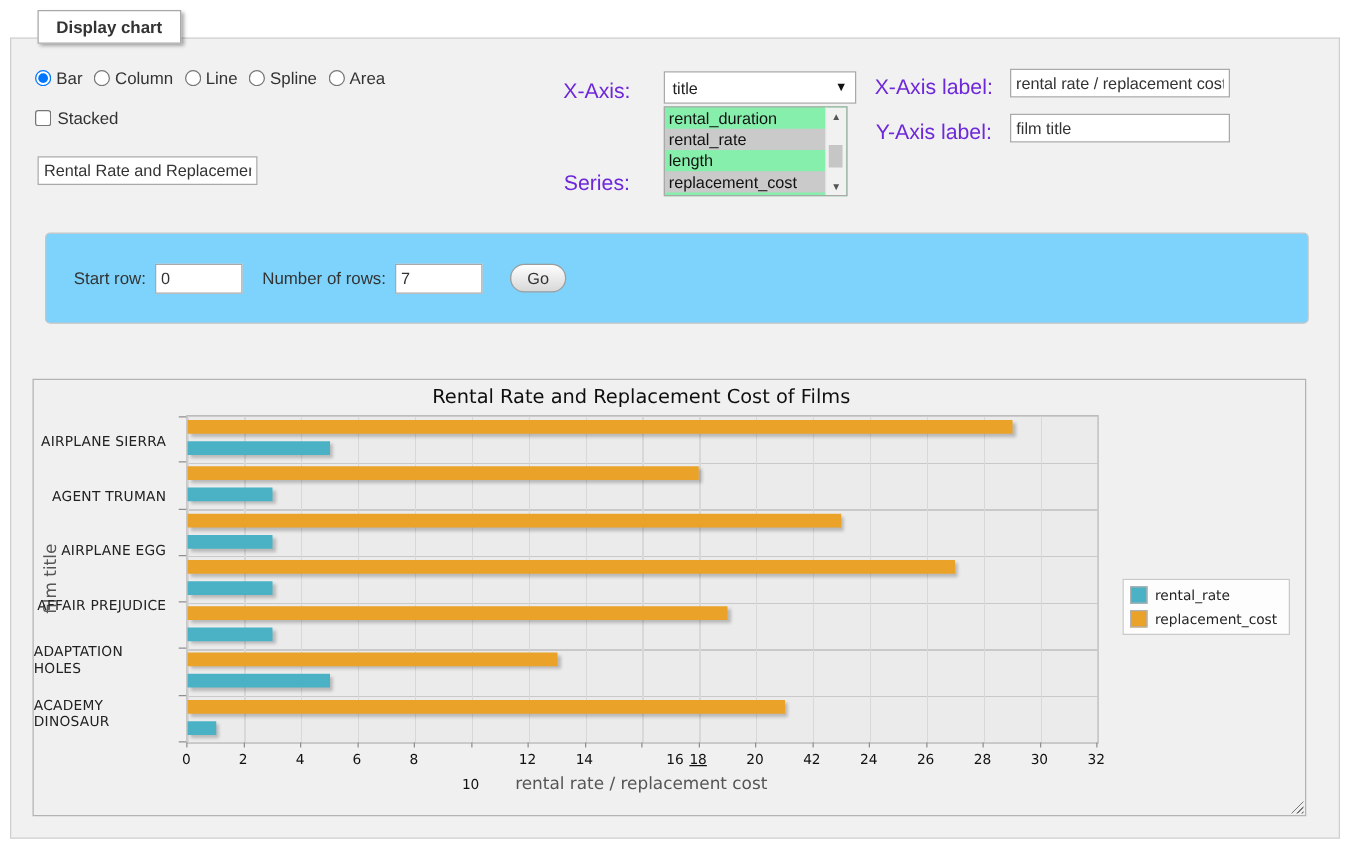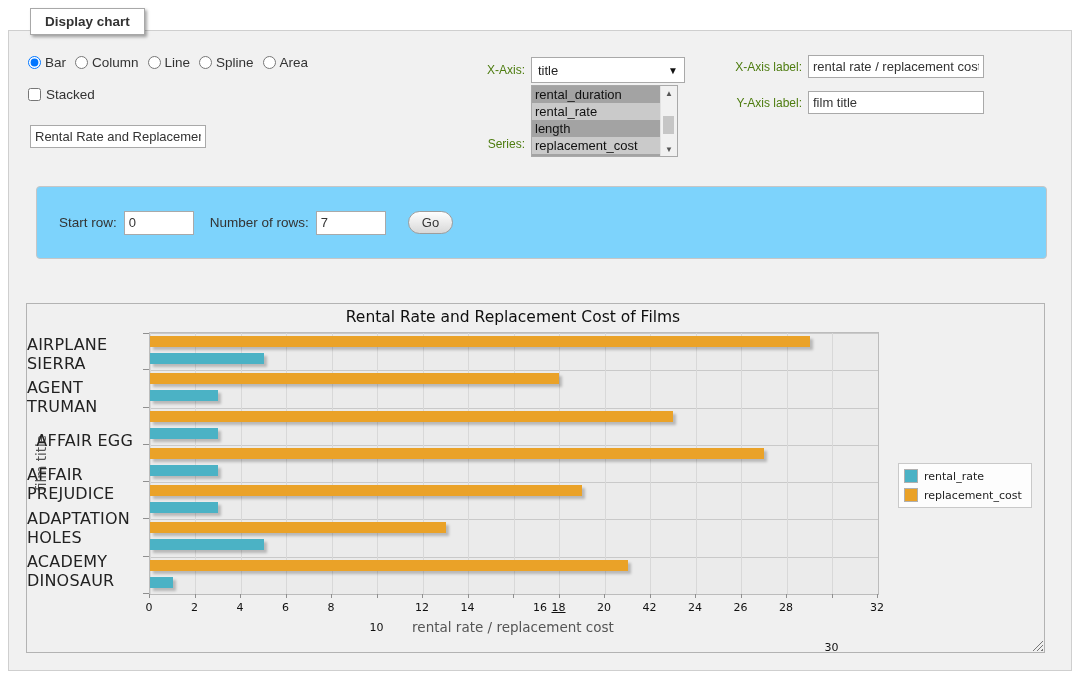--- a/index.html
+++ b/index.html
@@ -20,32 +20,32 @@
   .type-row label { display:flex; align-items:center; margin-right:9px;justify-content:center; }
   .type-row input { margin-right:4px; }
   .stacked-row { left:28px; top:87px; display:flex; align-items:center;
                  font-size:13.5px; color:#333; }
   .stacked-row input { margin-right:5px; }
 
   input[type=text] { border:1px solid #a9a9a9; background:#fff; font-size:13px;
                      color:#333; padding:2px 4px; font-family:"Liberation Sans",sans-serif; }
   .title-input { left:30px; top:125px; width:166px; height:17px; }
 
-  .lbl { font-size:12px; color:#4d7c0f; text-align:right; }
+  .lbl { font-size:17px; color:#6d28d9; text-align:center; }
   .xaxis-lbl   { left:430px; top:63px;  width:95px; }
   .series-lbl  { left:430px; top:137px; width:95px; }
   .xlab-lbl    { left:692px; top:60px;  width:110px; }
   .ylab-lbl    { left:692px; top:96px;  width:110px; }
 
   .xaxis-select { left:531px; top:57px; width:140px; height:24px; background:#fff;
                   border:1px solid #a9a9a9; display:flex; align-items:center;
                   justify-content:space-between; padding:0 6px; font-size:13px; color:#222; }
   .xaxis-select .arrow { font-size:10px; color:#111; }
 
-  .series-list { left:531px; top:85px; width:145px; height:70px; background:#a3a3a3;
+  .series-list { left:531px; top:85px; width:145px; height:70px; background:#86efac;
                  border:1px solid #a9a9a9; display:flex; overflow:hidden; }
   .series-opts { flex:1; font-size:13px; color:#111; }
   .series-opts .opt { height:17px; line-height:17px; padding:0 3px; white-space:nowrap; overflow:hidden; }
   .series-opts .opt.sel { background:#cacaca; }
   .sb { width:16px; background:#f1f1f1; border-left:1px solid #e2e2e2;
         display:flex; flex-direction:column; }
   .sb .btn { height:14px; display:flex; align-items:center; justify-content:center;
              font-size:8px; color:#555; }
   .sb .track { flex:1; position:relative; }
   .sb .thumb { position:absolute; left:2px; top:38%; width:11px; height:18px; background:#c6c6c6; }
@@ -73,21 +73,21 @@
           background:#ebebeb; border:1px solid #bcbcbc;
           background-image:
             repeating-linear-gradient(to right,  #d8d8d8 0 1px, transparent 1px 45.5px),
             repeating-linear-gradient(to bottom, #c9c9c9 0 1px, transparent 1px 37.2857px); }
   .rowband { position:relative; width:100%; height:37.2857px; }
   .bar { position:absolute; left:0; height:11px; box-shadow:2.5px 2.5px 2.5px rgba(0,0,0,0.22); }
   .ytick { position:absolute; left:-7px; width:6px; height:1px; background:#8f8f8f; }
   .cats { position:absolute; left:0; top:28px; width:114px; height:261px;
           display:flex; flex-direction:column; }
   .cat { flex:1; display:flex; align-items:center; justify-content:flex-end;
-         padding-right:8px; font-size:16px; color:#222; letter-spacing:0.2px;
+         padding-right:8px; font-size:11px; color:#222; letter-spacing:0.2px;
          font-family:"DejaVu Sans",sans-serif; }
   .ytitle { position:absolute; left:4px; top:28px; width:20px; height:261px;
             display:flex; align-items:center; justify-content:center; }
   .ytitle span { transform:rotate(-90deg); white-space:nowrap; font-size:13.5px;
                  color:#555; font-family:"DejaVu Sans",sans-serif; }
   .xticks { position:absolute; left:122px; top:289px; width:728px; height:56px; }
   .xtickmark { position:absolute; top:1px; width:1px; height:4px; background:#8f8f8f; }
   .xticklabel { position:absolute; top:8px; width:30px; margin-left:-15px; text-align:center;
                 font-size:11px; color:#111; font-family:"DejaVu Sans",sans-serif; }
   .xtitle { position:absolute; left:0; top:26px; width:100%; text-align:center;
@@ -178,21 +178,21 @@
 </div>
 
 <div class="abs chart-box">
   <div class="chart-title">Rental Rate and Replacement Cost of Films</div>
   <div class="ytitle">
     <span>film title</span>
   </div>
   <div class="cats" id="cats">
       <div class="cat">AIRPLANE SIERRA</div>
       <div class="cat">AGENT TRUMAN</div>
-      <div class="cat">AFFAIR EGG</div>
+      <div class="cat">AIRPLANE EGG</div>
       <div class="cat">AFFAIR PREJUDICE</div>
       <div class="cat">ADAPTATION HOLES</div>
       <div class="cat">ACADEMY DINOSAUR</div>
     </div>
   <div class="plot" id="plot">
       <div class="rowband">
         <div class="bar" style="top: 3px; width: 90.5938%; background: rgb(234, 162, 40);"></div>
         <div class="bar" style="top: 20px; width: 15.5938%; background: rgb(75, 178, 197);"></div>
       </div>
       <div class="rowband">
@@ -254,21 +254,21 @@
       <div class="xticklabel" style="left: 62.5%;">20</div>
       <div class="xtickmark" style="left: 68.75%;"></div>
       <div class="xticklabel" style="left: 68.75%;">42</div>
       <div class="xtickmark" style="left: 75%;"></div>
       <div class="xticklabel" style="left: 75%;">24</div>
       <div class="xtickmark" style="left: 81.25%;"></div>
       <div class="xticklabel" style="left: 81.25%;">26</div>
       <div class="xtickmark" style="left: 87.5%;"></div>
       <div class="xticklabel" style="left: 87.5%;">28</div>
       <div class="xtickmark" style="left: 93.75%;"></div>
-      <div class="xticklabel" style="left: 93.75%; margin-top: 40px;">30</div>
+      <div class="xticklabel" style="left: 93.75%;">30</div>
       <div class="xtickmark" style="left: 100%;"></div>
       <div class="xticklabel" style="left: 100%;">32</div>
     </div>
   <div class="chart-legend" id="chart-legend">
       <div class="legend-row">
         <span class="swatch" style="background: rgb(75, 178, 197);"></span>
         <span class="legend-label">rental_rate</span>
       </div>
       <div class="legend-row">
         <span class="swatch" style="background: rgb(234, 162, 40);"></span>

